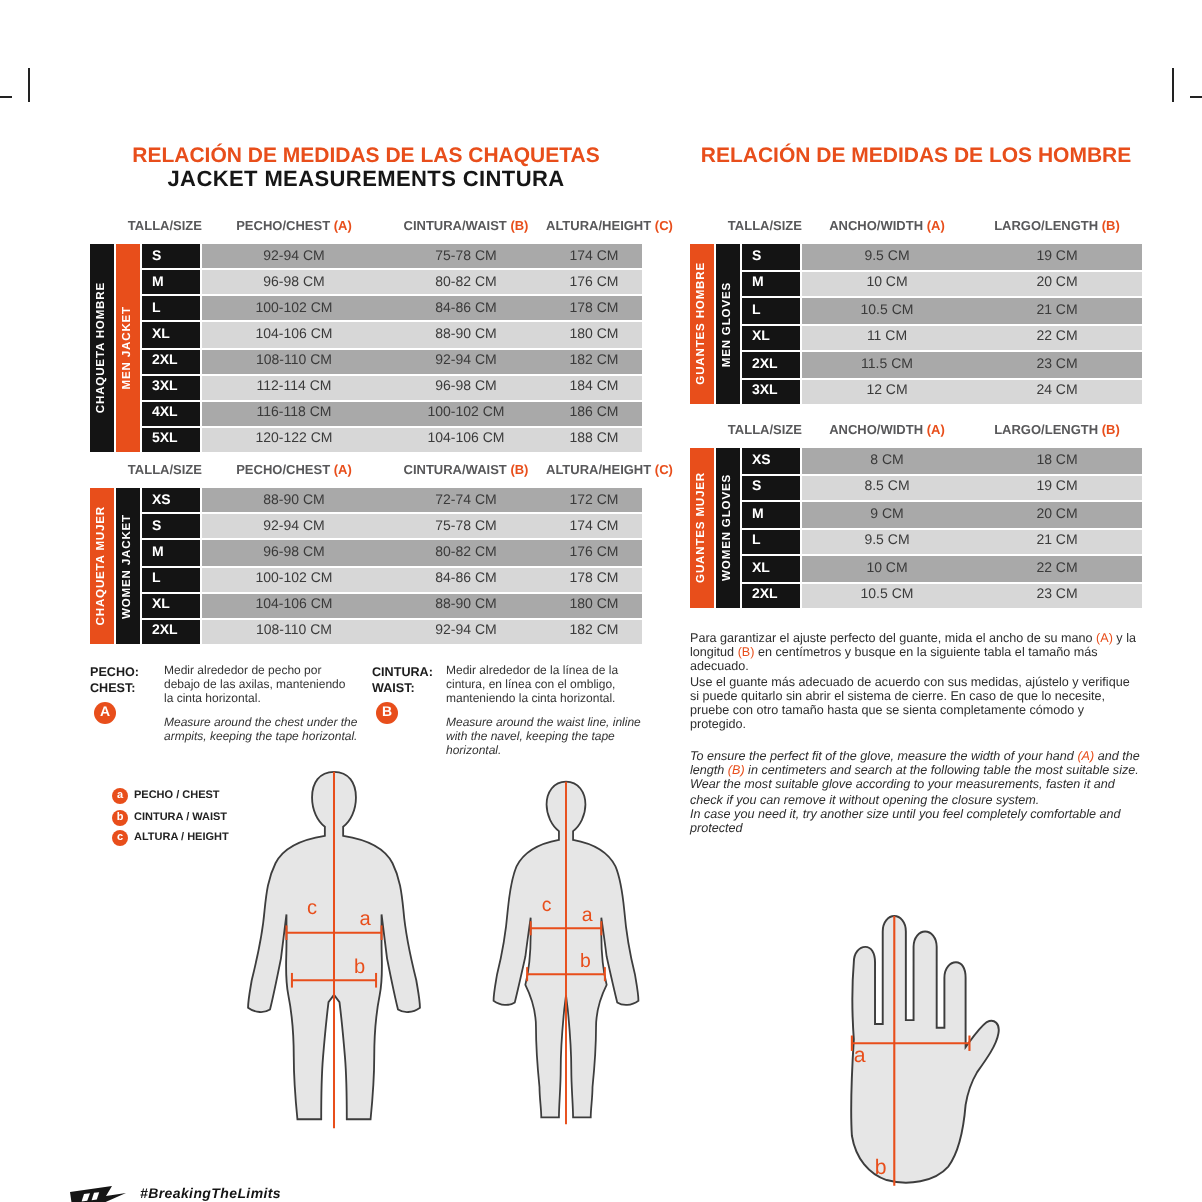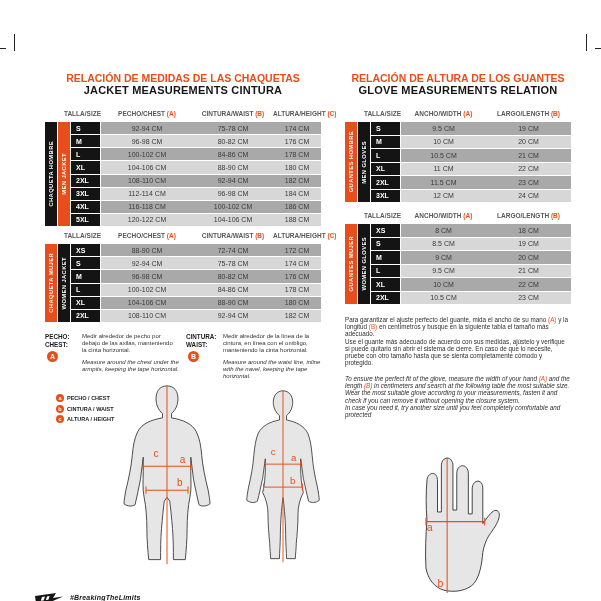--- a/index.html
+++ b/index.html
@@ -204,22 +204,21 @@
         </div>
       <div class="trow bg-l">
           <span class="scell">2XL</span>
           <span class="cell jc1">108-110 CM</span>
           <span class="cell jc2">92-94 CM</span>
           <span class="cell jc3">182 CM</span>
         </div>
     </div>
   </div>
 
-  <div class="col-title" style="left:345px;top:38px;width:226px">RELACIÓN DE ALTURA DE LOS GUANTES</div>
-  <div class="col-sub" style="left:345px;top:50px;width:226px">GLOVE MEASUREMENTS RELATION</div>
+  <div class="col-title" style="left:345px;top:38px;width:226px">RELACIÓN DE MEDIDAS DE LOS HOMBRE</div>
 
   <div class="thead" style="left:345px;top:76px;width:226px">
     <div class="th gh0">TALLA/SIZE</div>
     <div class="th gh1"><span>ANCHO/WIDTH</span> <span class="okey">(A)</span></div>
     <div class="th gh2"><span>LARGO/LENGTH</span> <span class="okey">(B)</span></div>
   </div>
 
   <div class="jtable" style="left:345px;top:88px;width:226px;height:80px">
     <div class="strip strip-orange">
         <span>GUANTES HOMBRE</span>

